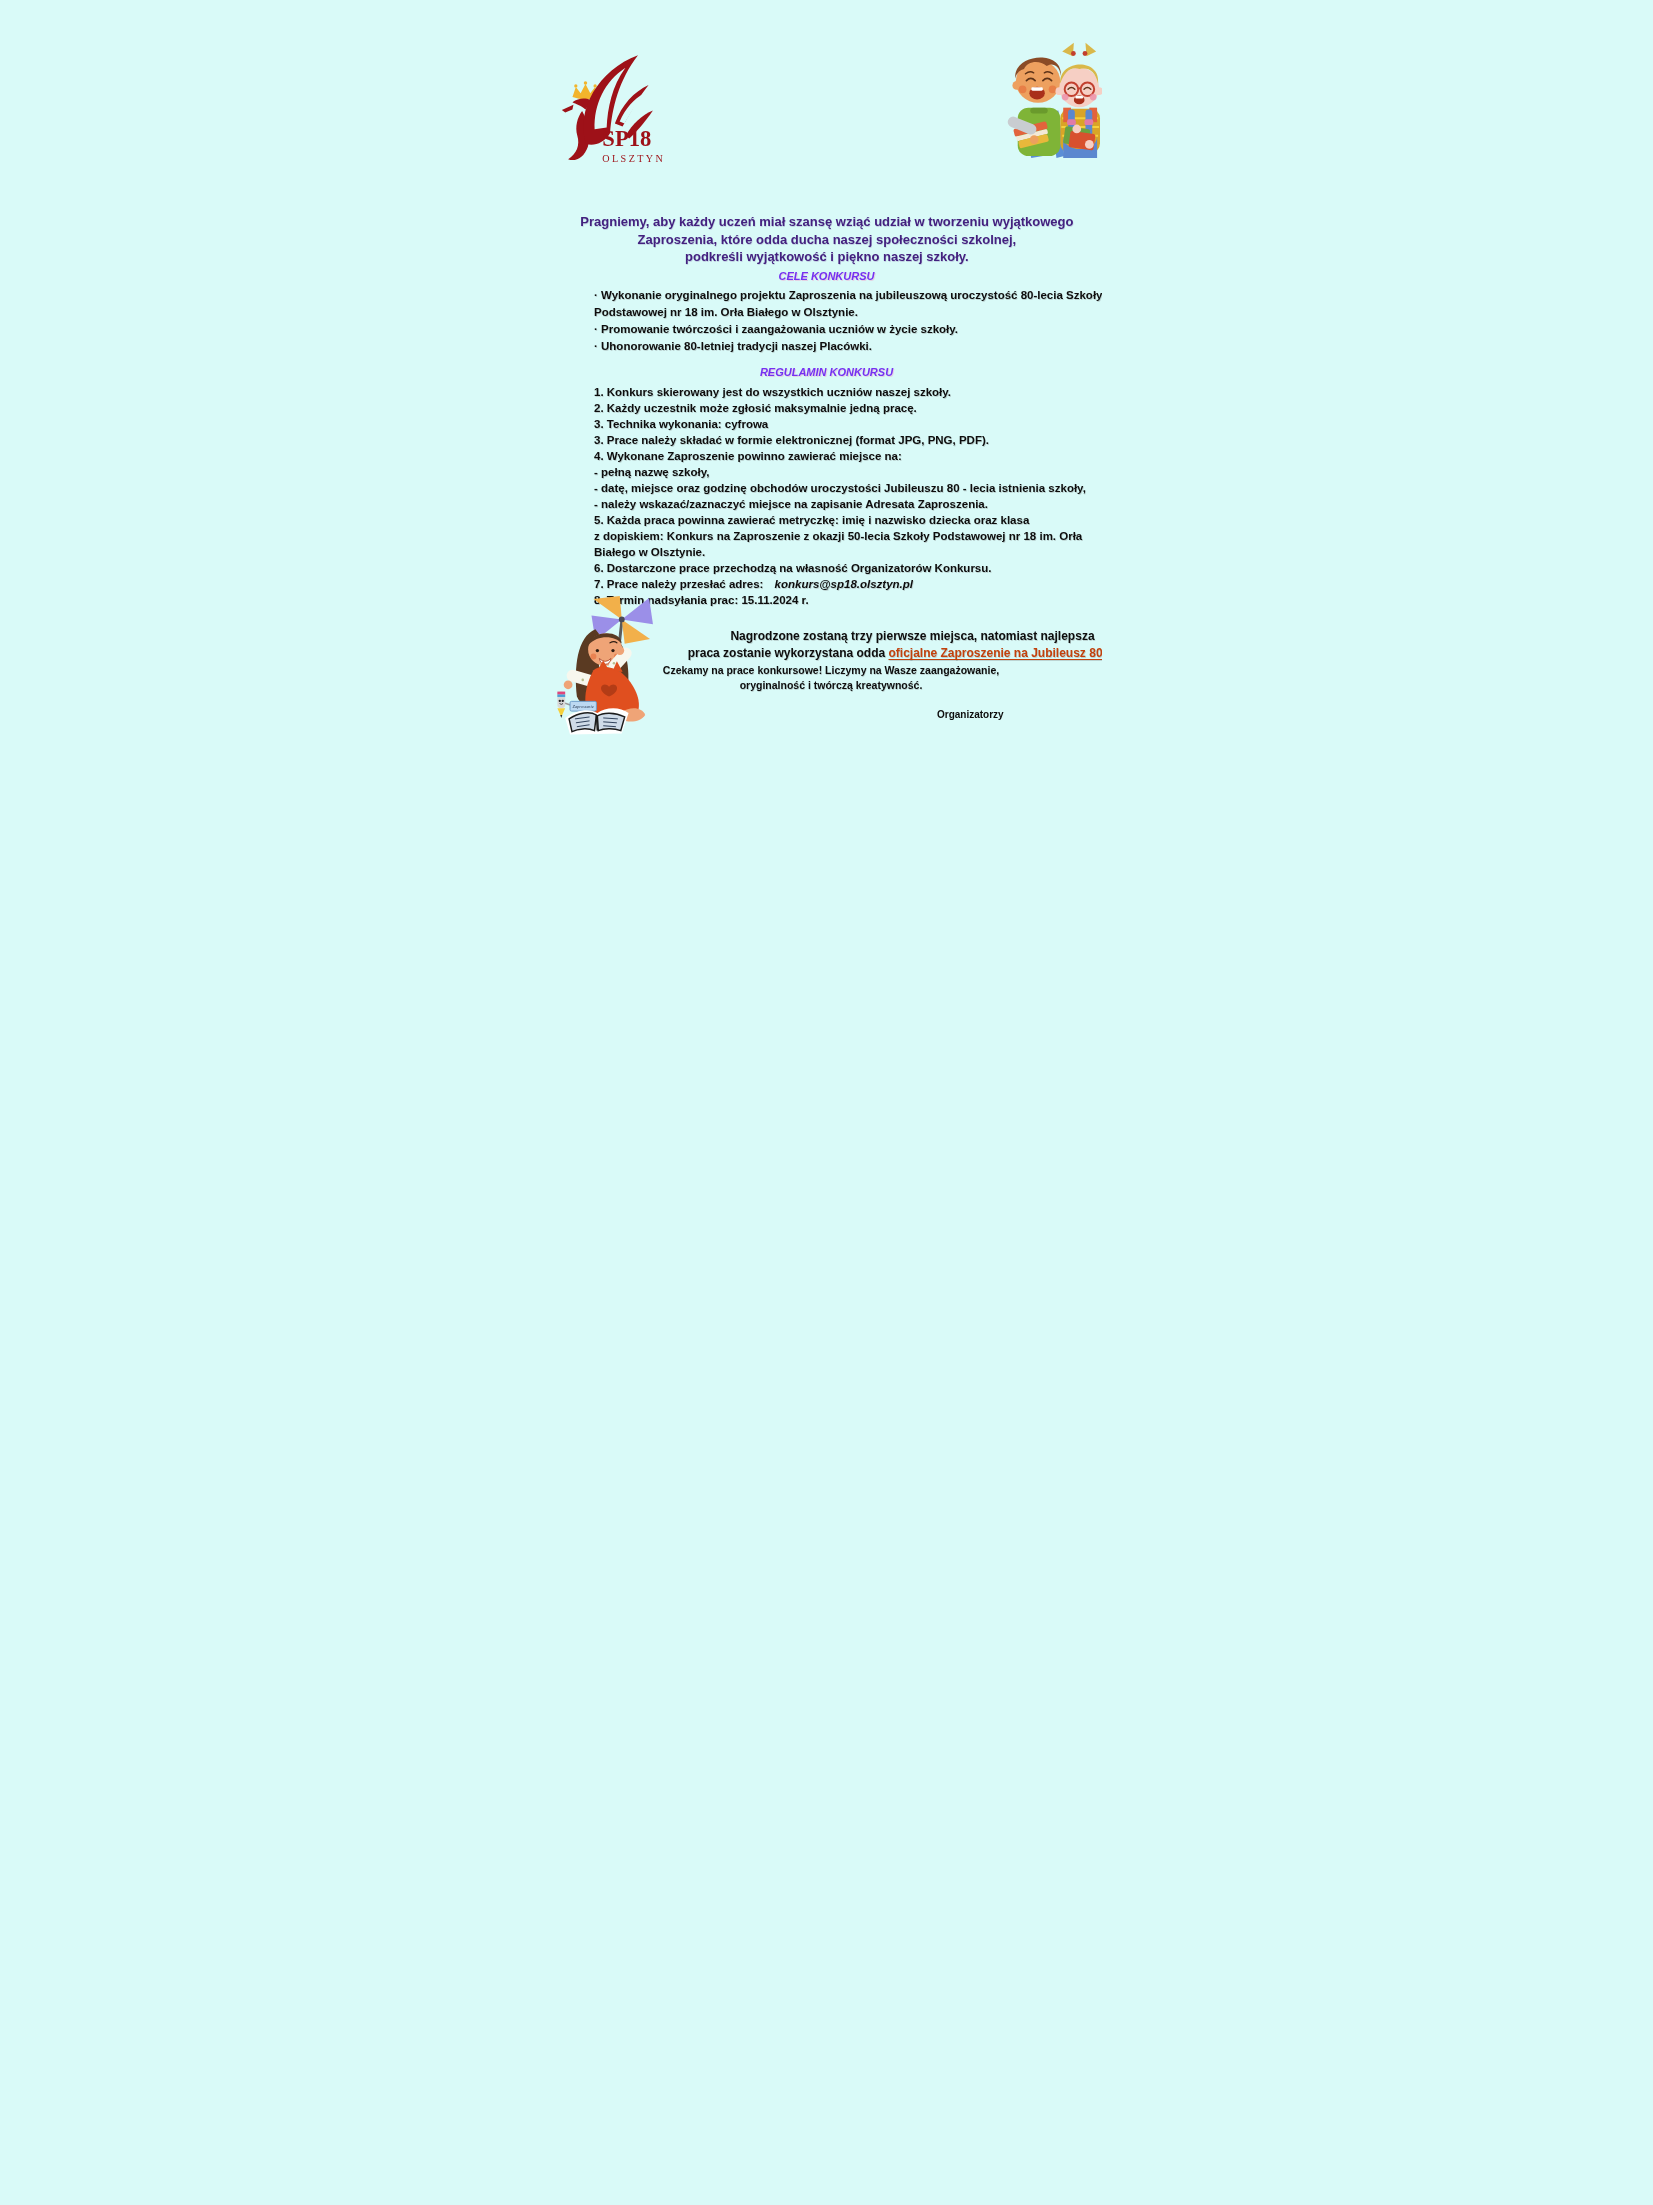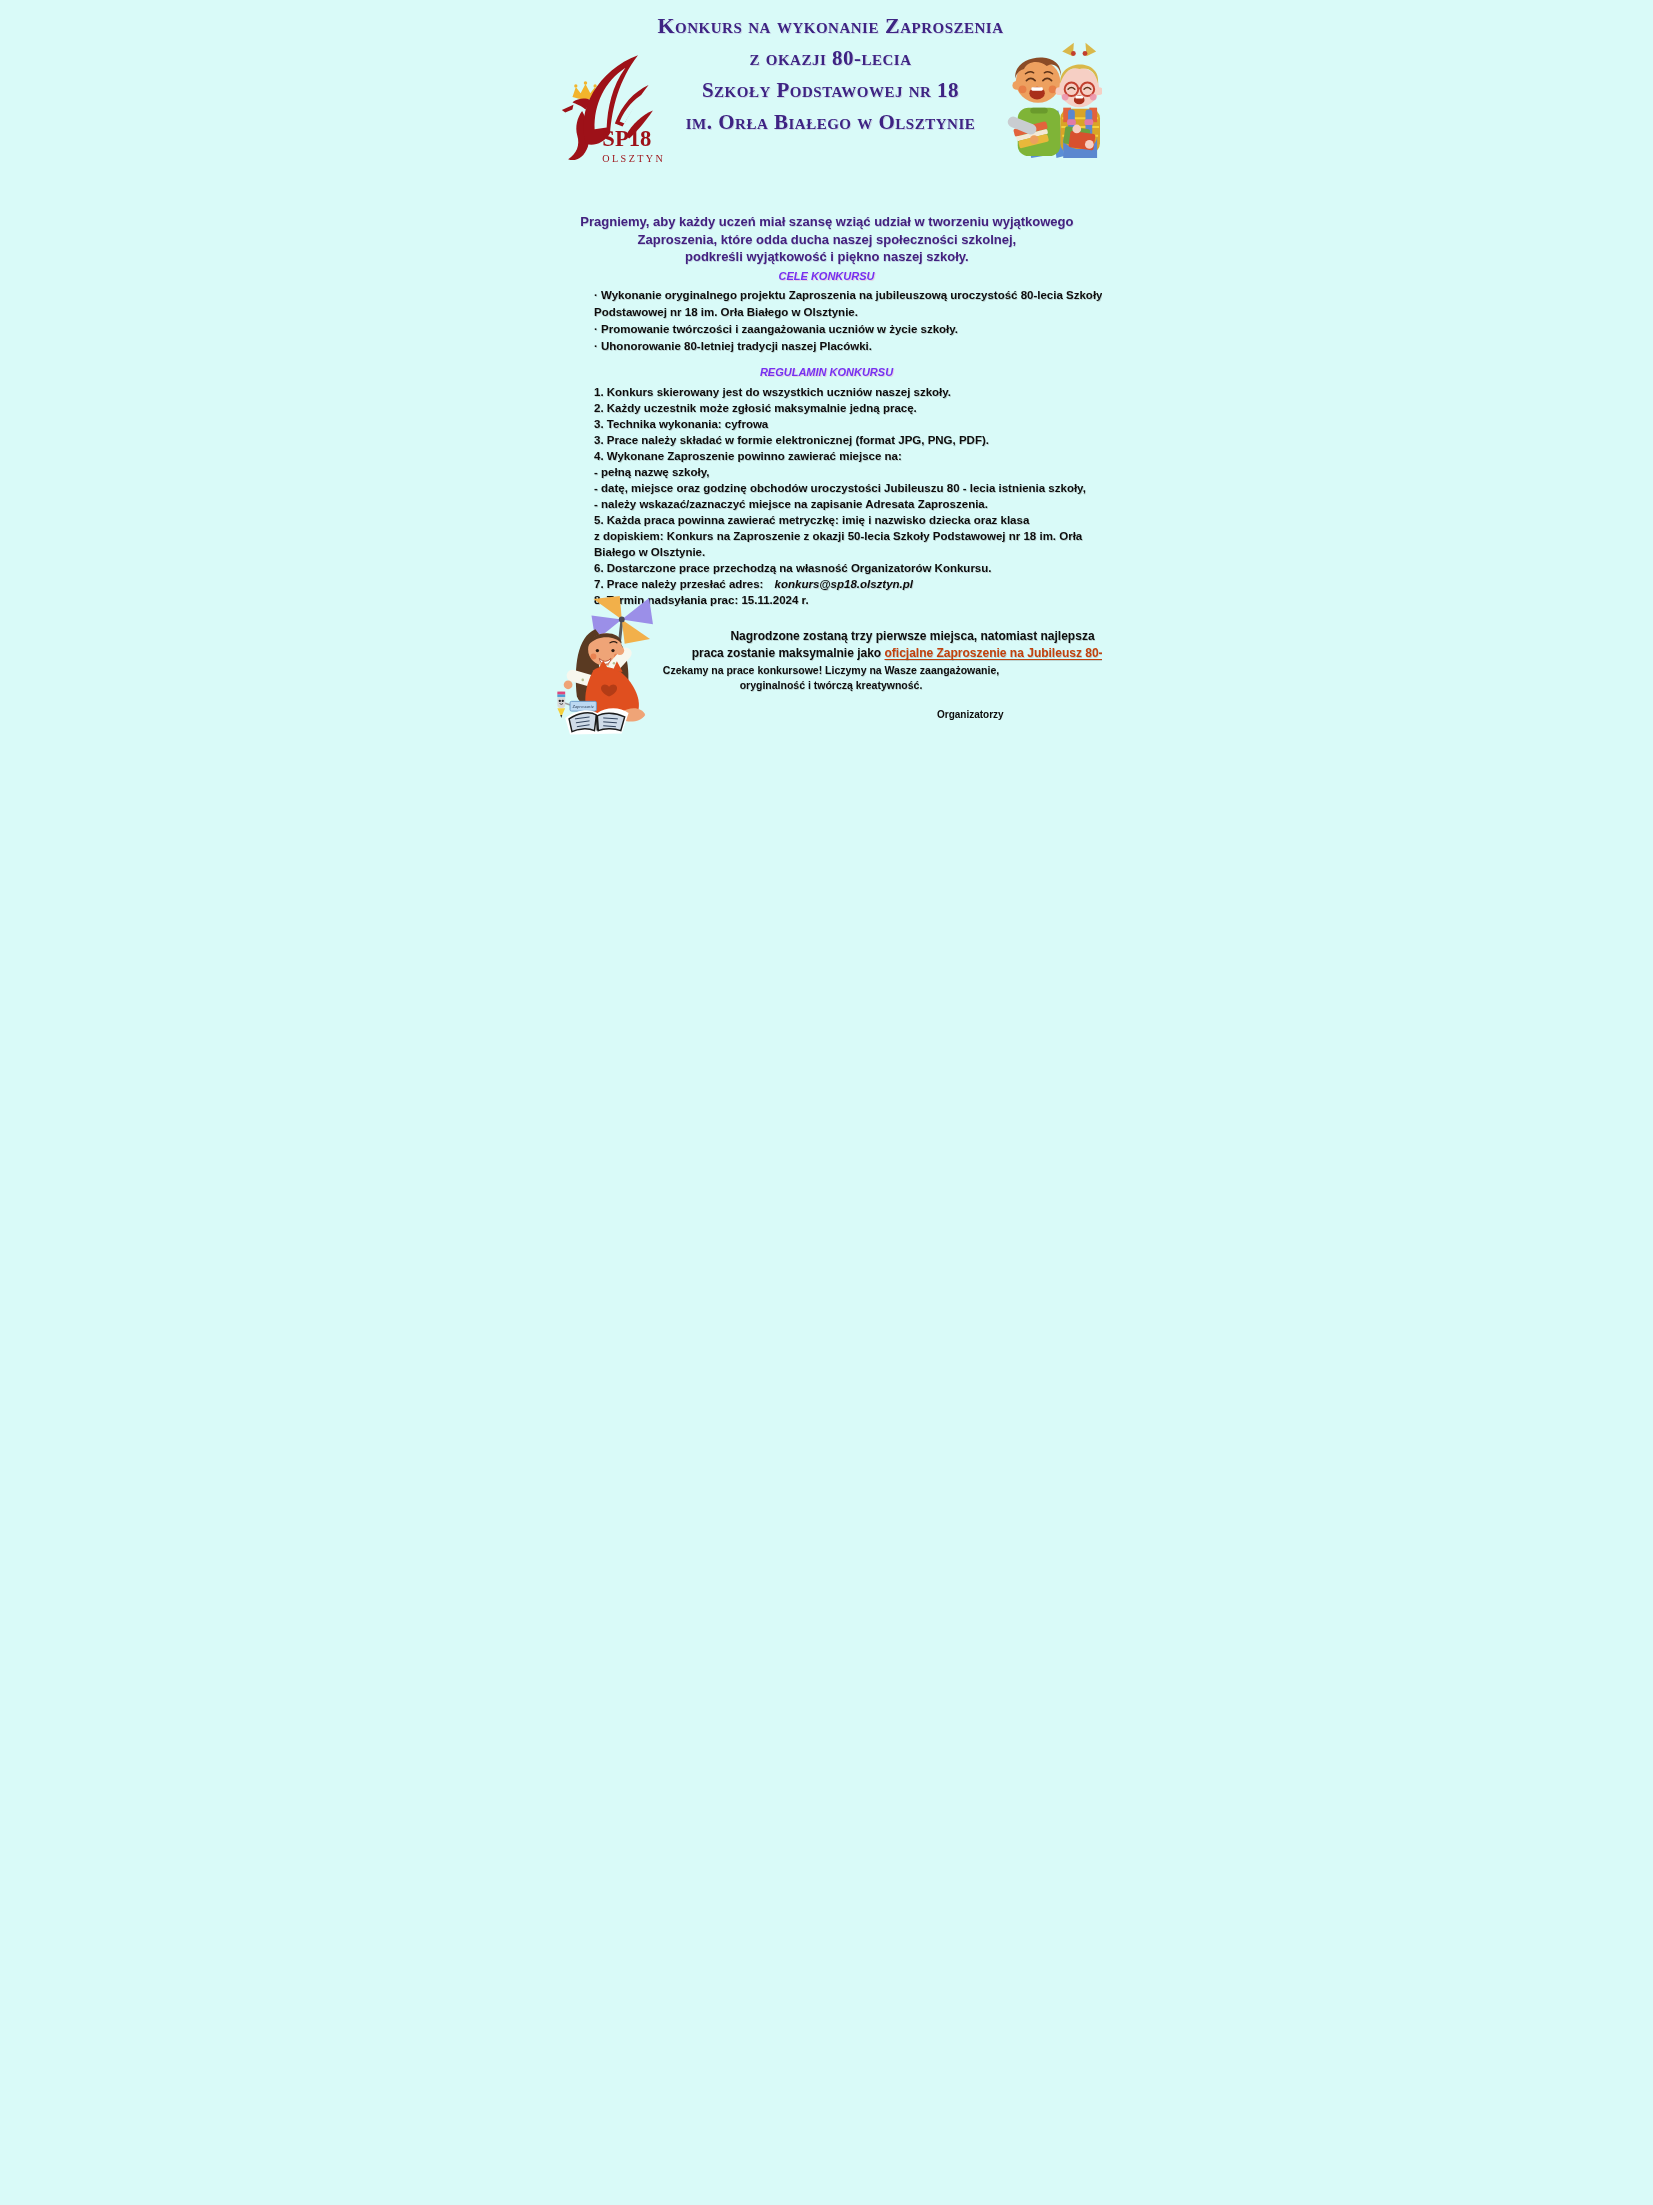--- a/index.html
+++ b/index.html
@@ -135,26 +135,20 @@
       <path d="M118,206 C120,240 186,240 188,206 L188,250 L118,250 Z" fill="#5b87cf"></path>
       <g transform="rotate(8 150 205)">
         <rect x="120" y="188" width="52" height="36" rx="4" fill="#6aa23f"></rect>
         <rect x="132" y="196" width="52" height="34" rx="4" fill="#d8502e"></rect>
       </g>
       <circle cx="146" cy="190" r="9" fill="#f6cfc4"></circle>
       <circle cx="172" cy="222" r="9" fill="#f6cfc4"></circle>
     </g>
   </svg>
 
-  <div class="title">
-    <div class="t1">Konkurs na wykonanie Zaproszenia</div>
-    <div class="t2">z okazji 80-lecia</div>
-    <div class="t3">Szkoły Podstawowej nr 18</div>
-    <div class="t4">im. Orła Białego w Olsztynie</div>
-  </div>
 
 
   <div class="intro intro2">
     <div>Pragniemy, aby każdy uczeń miał szansę wziąć udział w tworzeniu wyjątkowego</div>
     <div>Zaproszenia,  które odda ducha naszej społeczności szkolnej,</div>
     <div>podkreśli wyjątkowość i piękno naszej szkoły.</div>
   </div>
 
   <div class="sec-h cele-h">CELE KONKURSU</div>
   <div class="lines cele-lines">
@@ -180,21 +174,21 @@
     <div>6. Dostarczone prace przechodzą na własność Organizatorów Konkursu.</div>
     <div>
       <span>7. Prace należy przesłać  adres: </span><span class="email">konkurs@sp18.olsztyn.pl</span>
     </div>
     <div>8. Termin nadsyłania prac: 15.11.2024 r.</div>
   </div>
 
   <div class="closingA">
     <div>Nagrodzone zostaną trzy pierwsze miejsca, natomiast najlepsza</div>
     <div>
-      <span>praca zostanie maksymalnie jako </span><a class="jubileusz-link">oficjalne Zaproszenie na Jubileusz 80-lecia</a><span>!</span>
+      <span>praca zostanie wykorzystana odda </span><a class="jubileusz-link">oficjalne Zaproszenie na Jubileusz 80-lecia</a><span>!</span>
     </div>
   </div>
   <div class="closingB">
     <div>Czekamy na prace konkursowe! Liczymy na Wasze zaangażowanie,</div>
     <div>oryginalność i twórczą kreatywność.</div>
   </div>
 
   <div class="organizers">Organizatorzy</div>
 
   <svg class="girl" viewBox="0 0 260 285" aria-hidden="true">

